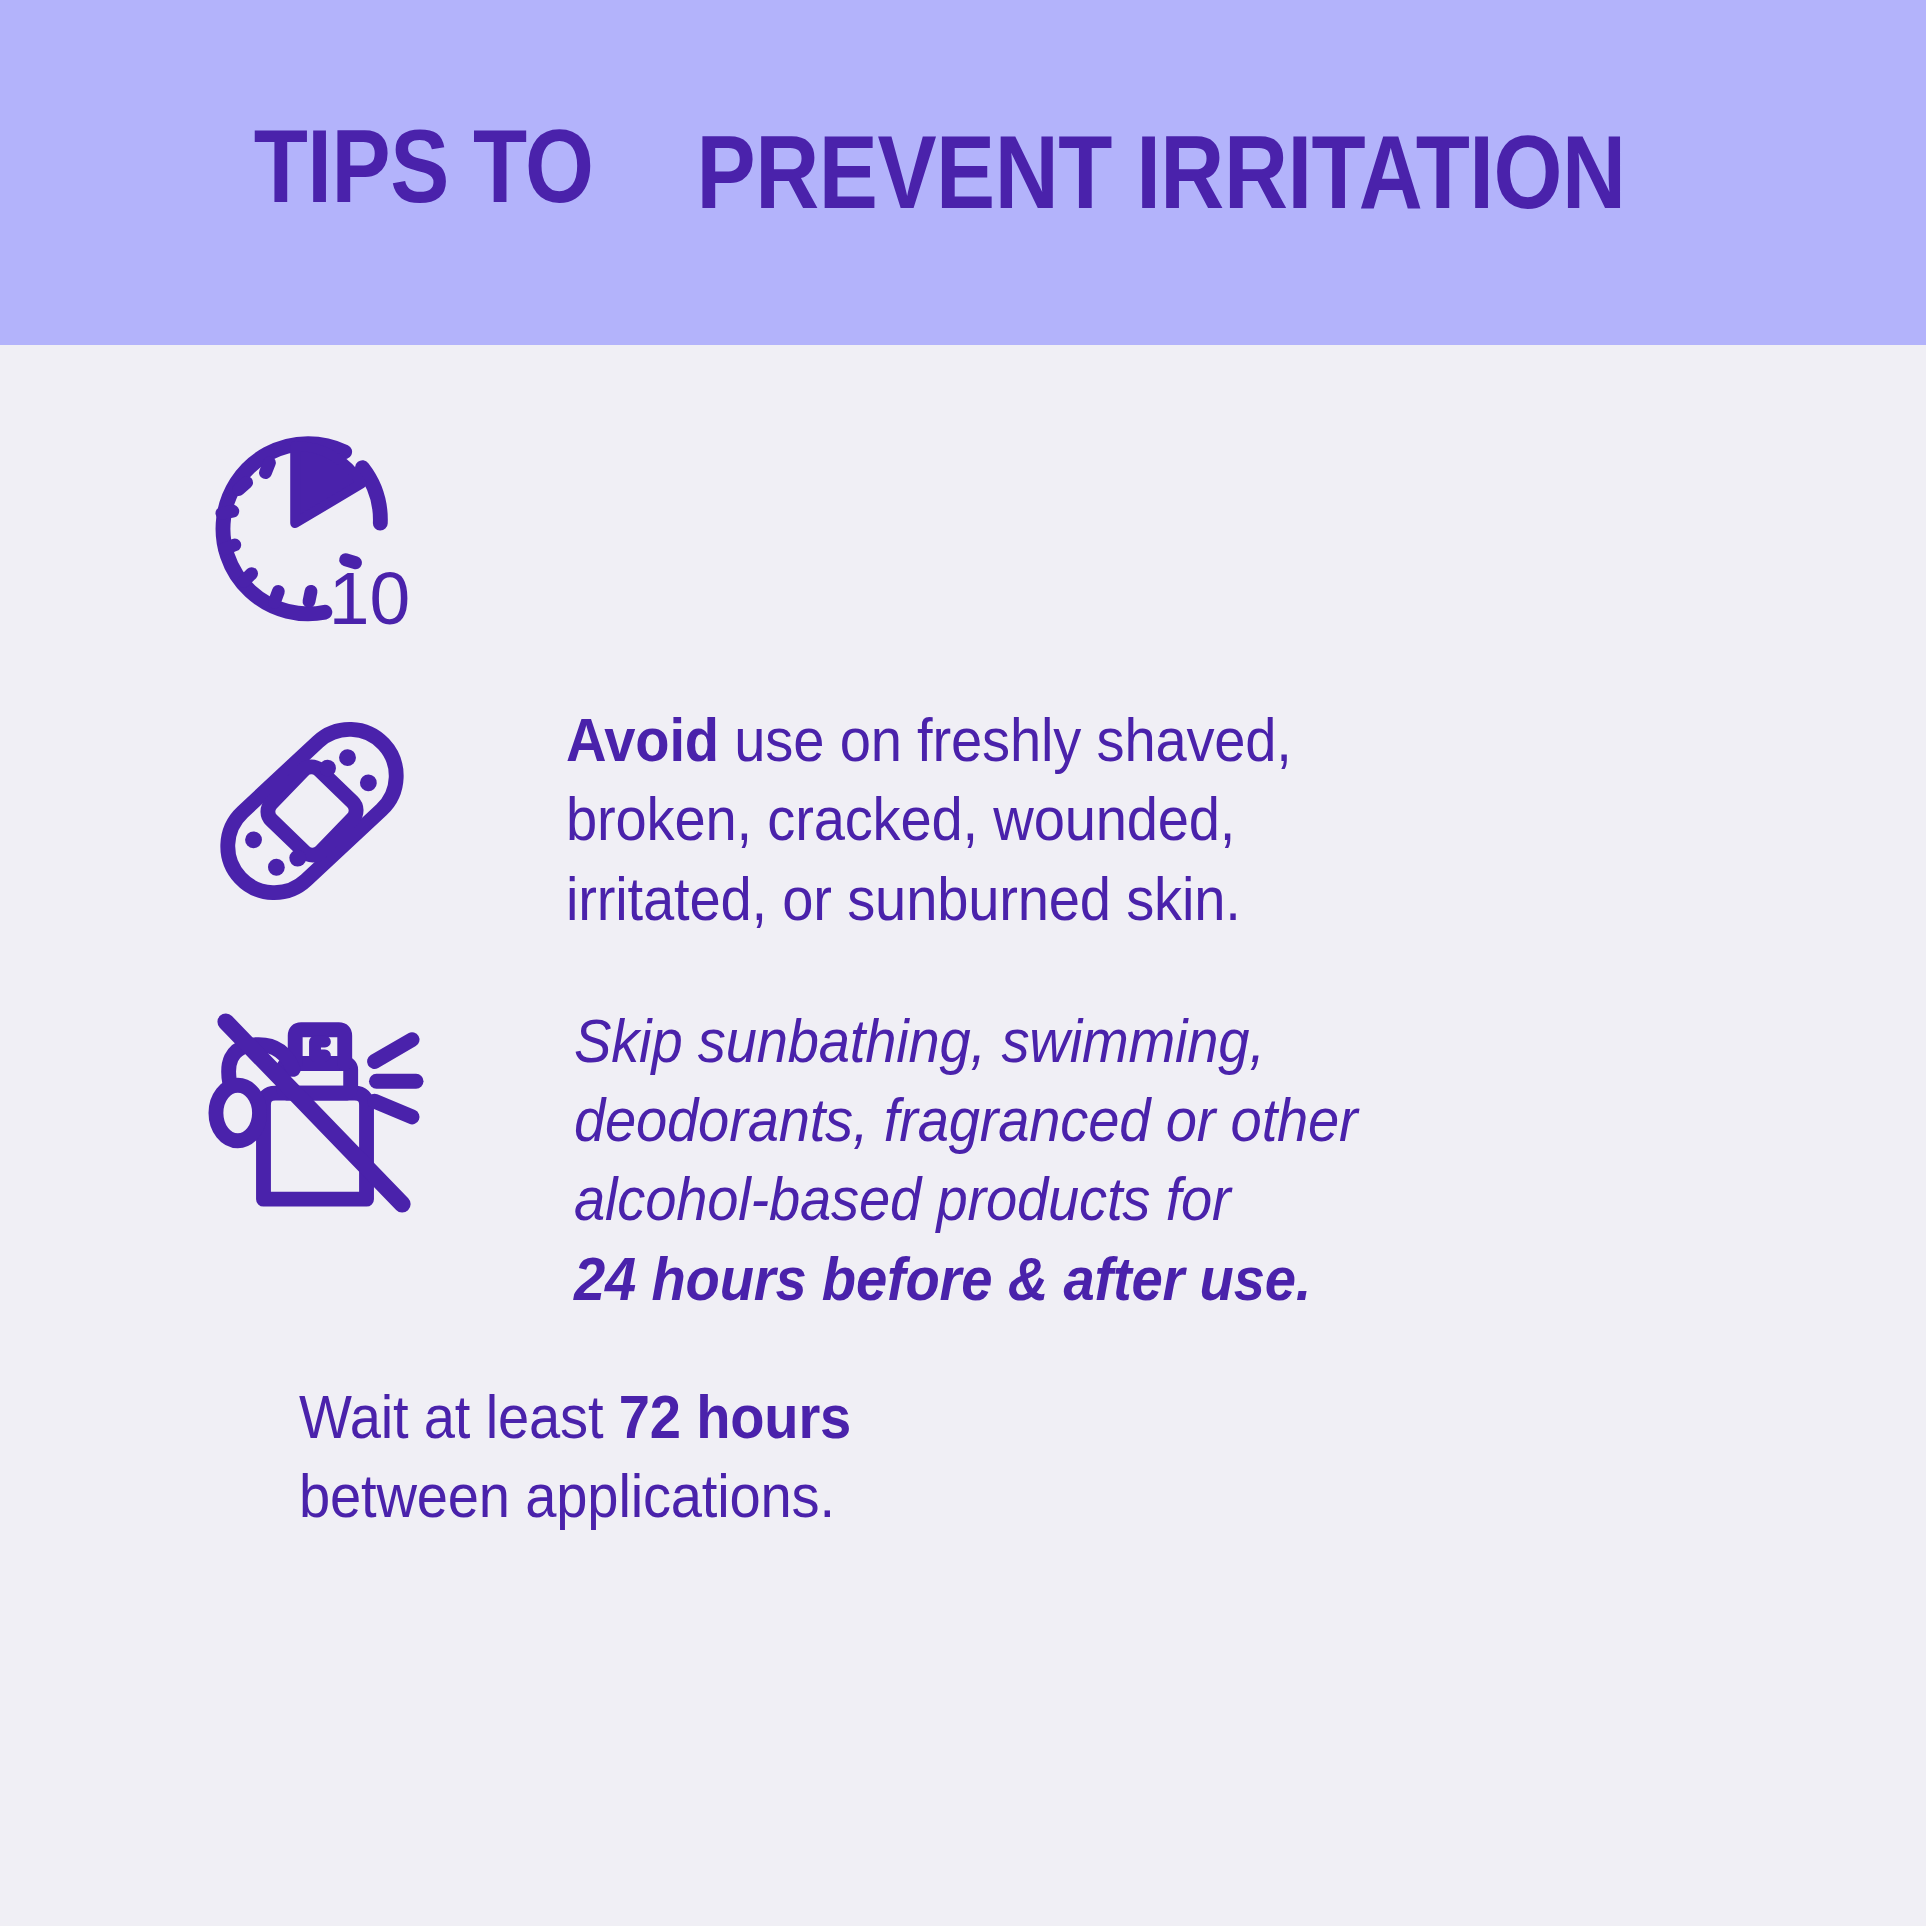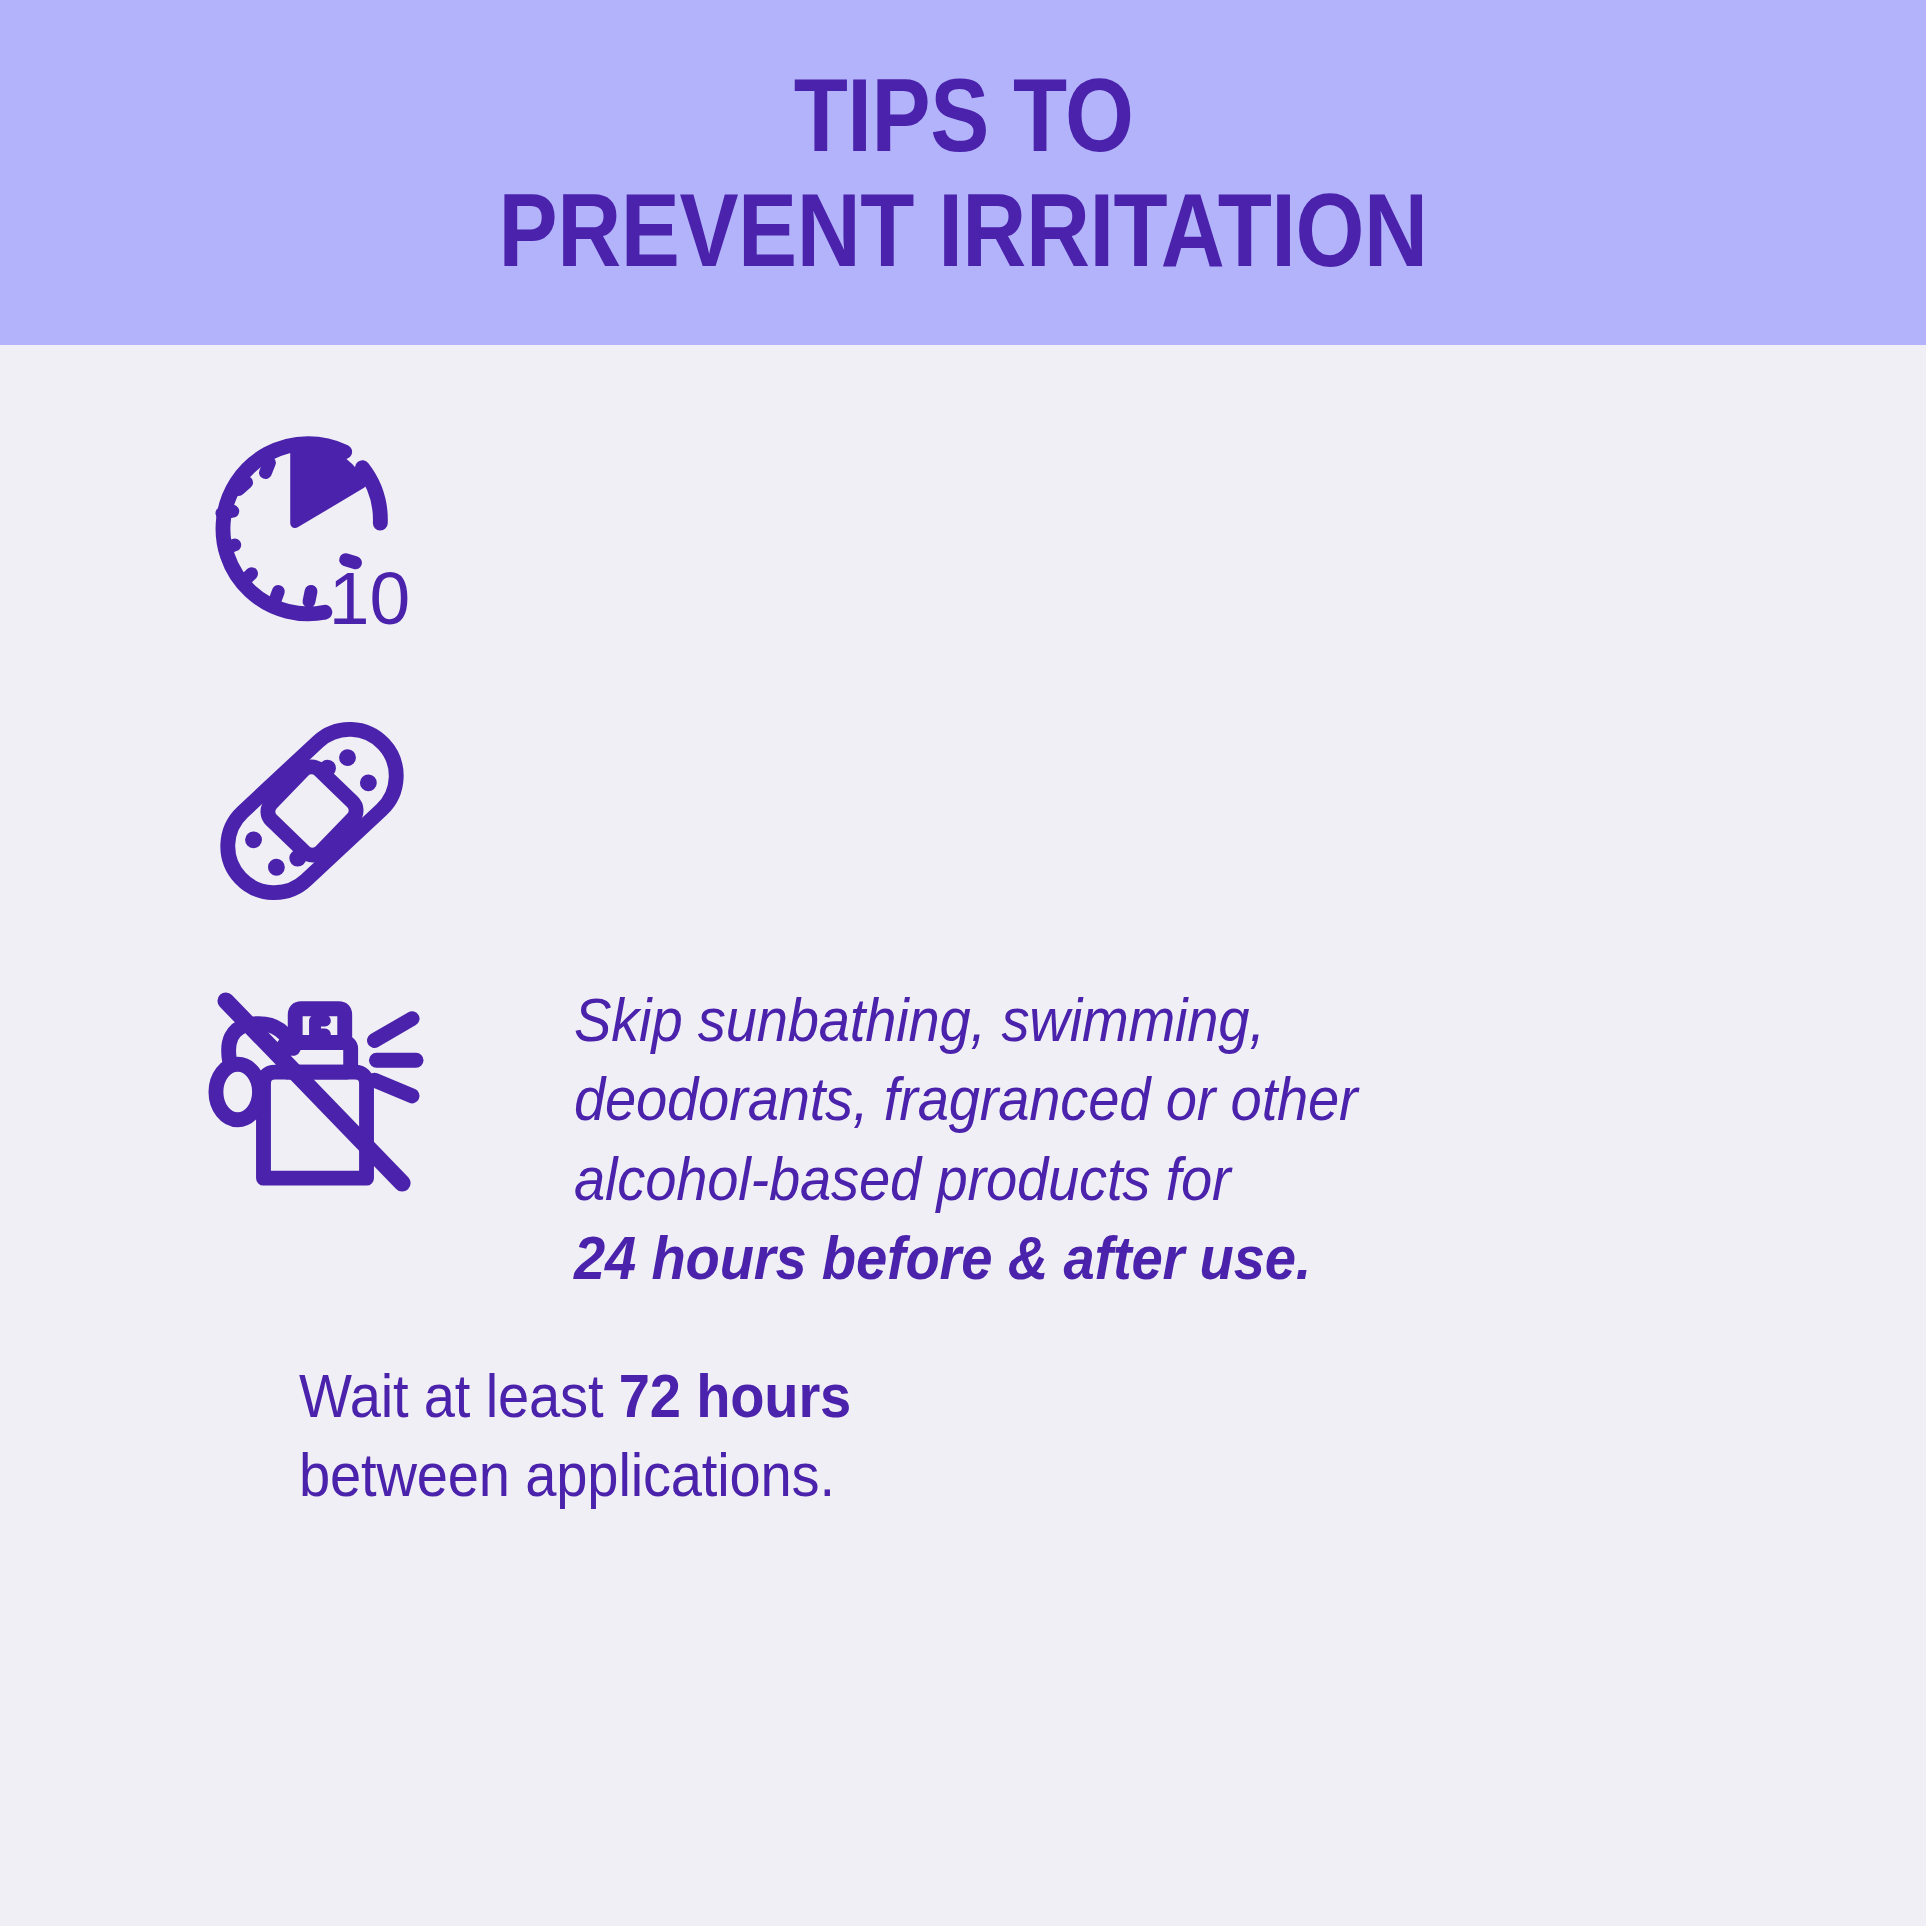--- a/index.html
+++ b/index.html
@@ -24,21 +24,21 @@
 
   
   .header-band {
     position: absolute;
     top: 0;
     left: 0;
     width: 1927px;
     height: 345px;
     background: #b3b3fb;
     display: flex;
-    flex-direction: column;
+    flex-direction: row;
     align-items: center;
     justify-content: center;
   }
 
   .title-line {
     color: #4a22ab;
     font-family: "Liberation Sans Narrow", "Liberation Sans", sans-serif;
     font-weight: 700;
     letter-spacing: -0.5px;
     text-align: center;
@@ -168,20 +168,27 @@
               <circle cx="42" cy="88" r="8.5"></circle>
               <circle cx="40" cy="124" r="8.5"></circle>
               <circle cx="62" cy="132" r="8.5"></circle>
               <circle cx="168" cy="92" r="8.5"></circle>
               <circle cx="146" cy="86" r="8.5"></circle>
               <circle cx="166" cy="125" r="8.5"></circle>
             </g>
           </g>
         </svg>
       </div>
+      <div class="text-cell">
+        <div class="tip-text">
+          <span class="line"><b>Avoid</b><span> use on freshly shaved,</span></span>
+          <span class="line">broken, cracked, wounded,</span>
+          <span class="line">irritated, or sunburned skin.</span>
+        </div>
+      </div>
     </div>
 
     <div class="tip-row tip-row-3">
       <div class="icon-cell">
         <svg width="216" height="213" viewBox="0 0 218 215">
           <g fill="none" stroke="#4a22ab" stroke-width="15" stroke-linecap="round" stroke-linejoin="round">
 
             <path d="M 56 195 L 56 100 Q 56 88 68 88 L 148 88 Q 160 88 160 100 L 160 195 Z"></path>
 
             <rect x="76" y="58" width="68" height="30" rx="6"></rect>

